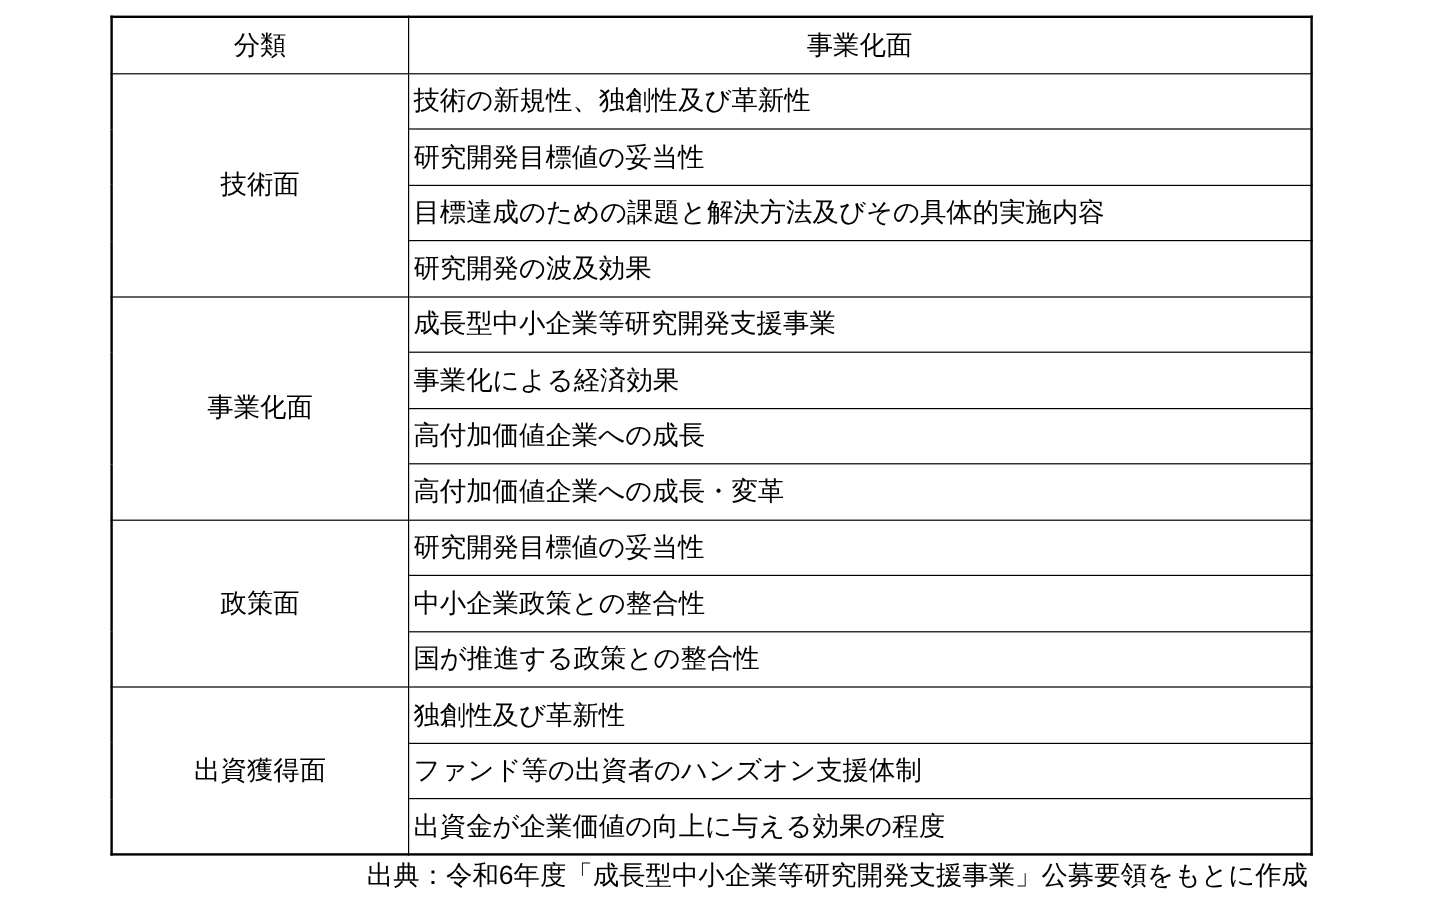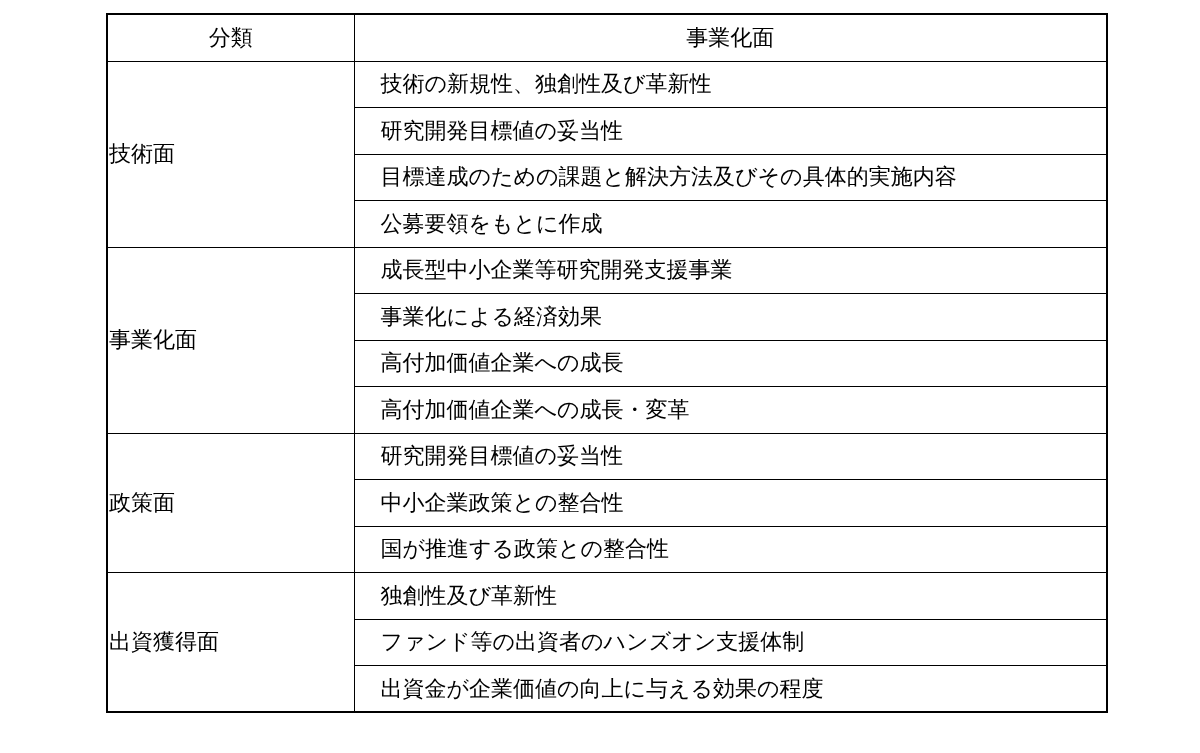--- a/index.html
+++ b/index.html
@@ -13,21 +13,21 @@
   }
   .page {
     position: relative;
     width: 1200px;
     height: 753px;
     background: #ffffff;
     overflow: hidden;
   }
   .table-wrap {
     position: absolute;
-    left: 106px;
+    left: 92px;
     top: 13px;
     width: 1000px;
     height: 699px;
   }
   table.review-table {
     width: 100%;
     height: 100%;
     border-collapse: collapse;
     table-layout: fixed;
     border: 2px solid #000000;
@@ -43,25 +43,25 @@
     overflow: hidden;
     white-space: nowrap;
   }
   tr.header-row { height: 47px; }
   tr.item-row   { height: 46.5px; }
   th.header-cell {
     text-align: center;
     font-weight: 400;
   }
   td.category-cell {
-    text-align: left;
+    text-align: center;
   }
   td.item-cell {
     text-align: left;
-    padding-left: 26px;
+    padding-left: 4px;
     padding-right: 4px;
   }
   .source-note {
     position: absolute;
     left: 98px;
     top: 716px;
     width: 1000px;
     text-align: right;
     padding-right: 8px;
     box-sizing: border-box;
@@ -93,21 +93,21 @@
           <td class="category-cell" rowspan="4">技術面</td>
           <td class="item-cell">技術の新規性、独創性及び革新性</td>
         </tr>
         <tr class="item-row">
           <td class="item-cell">研究開発目標値の妥当性</td>
         </tr>
         <tr class="item-row">
           <td class="item-cell">目標達成のための課題と解決方法及びその具体的実施内容</td>
         </tr>
         <tr class="item-row">
-          <td class="item-cell">公募要領をもとに作成</td>
+          <td class="item-cell">研究開発の波及効果</td>
         </tr>
 
         <tr class="item-row">
           <td class="category-cell" rowspan="4">事業化面</td>
           <td class="item-cell">成長型中小企業等研究開発支援事業</td>
         </tr>
         <tr class="item-row">
           <td class="item-cell">事業化による経済効果</td>
         </tr>
         <tr class="item-row">
@@ -135,14 +135,15 @@
         <tr class="item-row">
           <td class="item-cell">ファンド等の出資者のハンズオン支援体制</td>
         </tr>
         <tr class="item-row">
           <td class="item-cell">出資金が企業価値の向上に与える効果の程度</td>
         </tr>
       </tbody>
     </table>
   </div>
 
+  <div class="source-note">出典：令和6年度「成長型中小企業等研究開発支援事業」公募要領をもとに作成</div>
 
 </div>
 
 </body></html>

